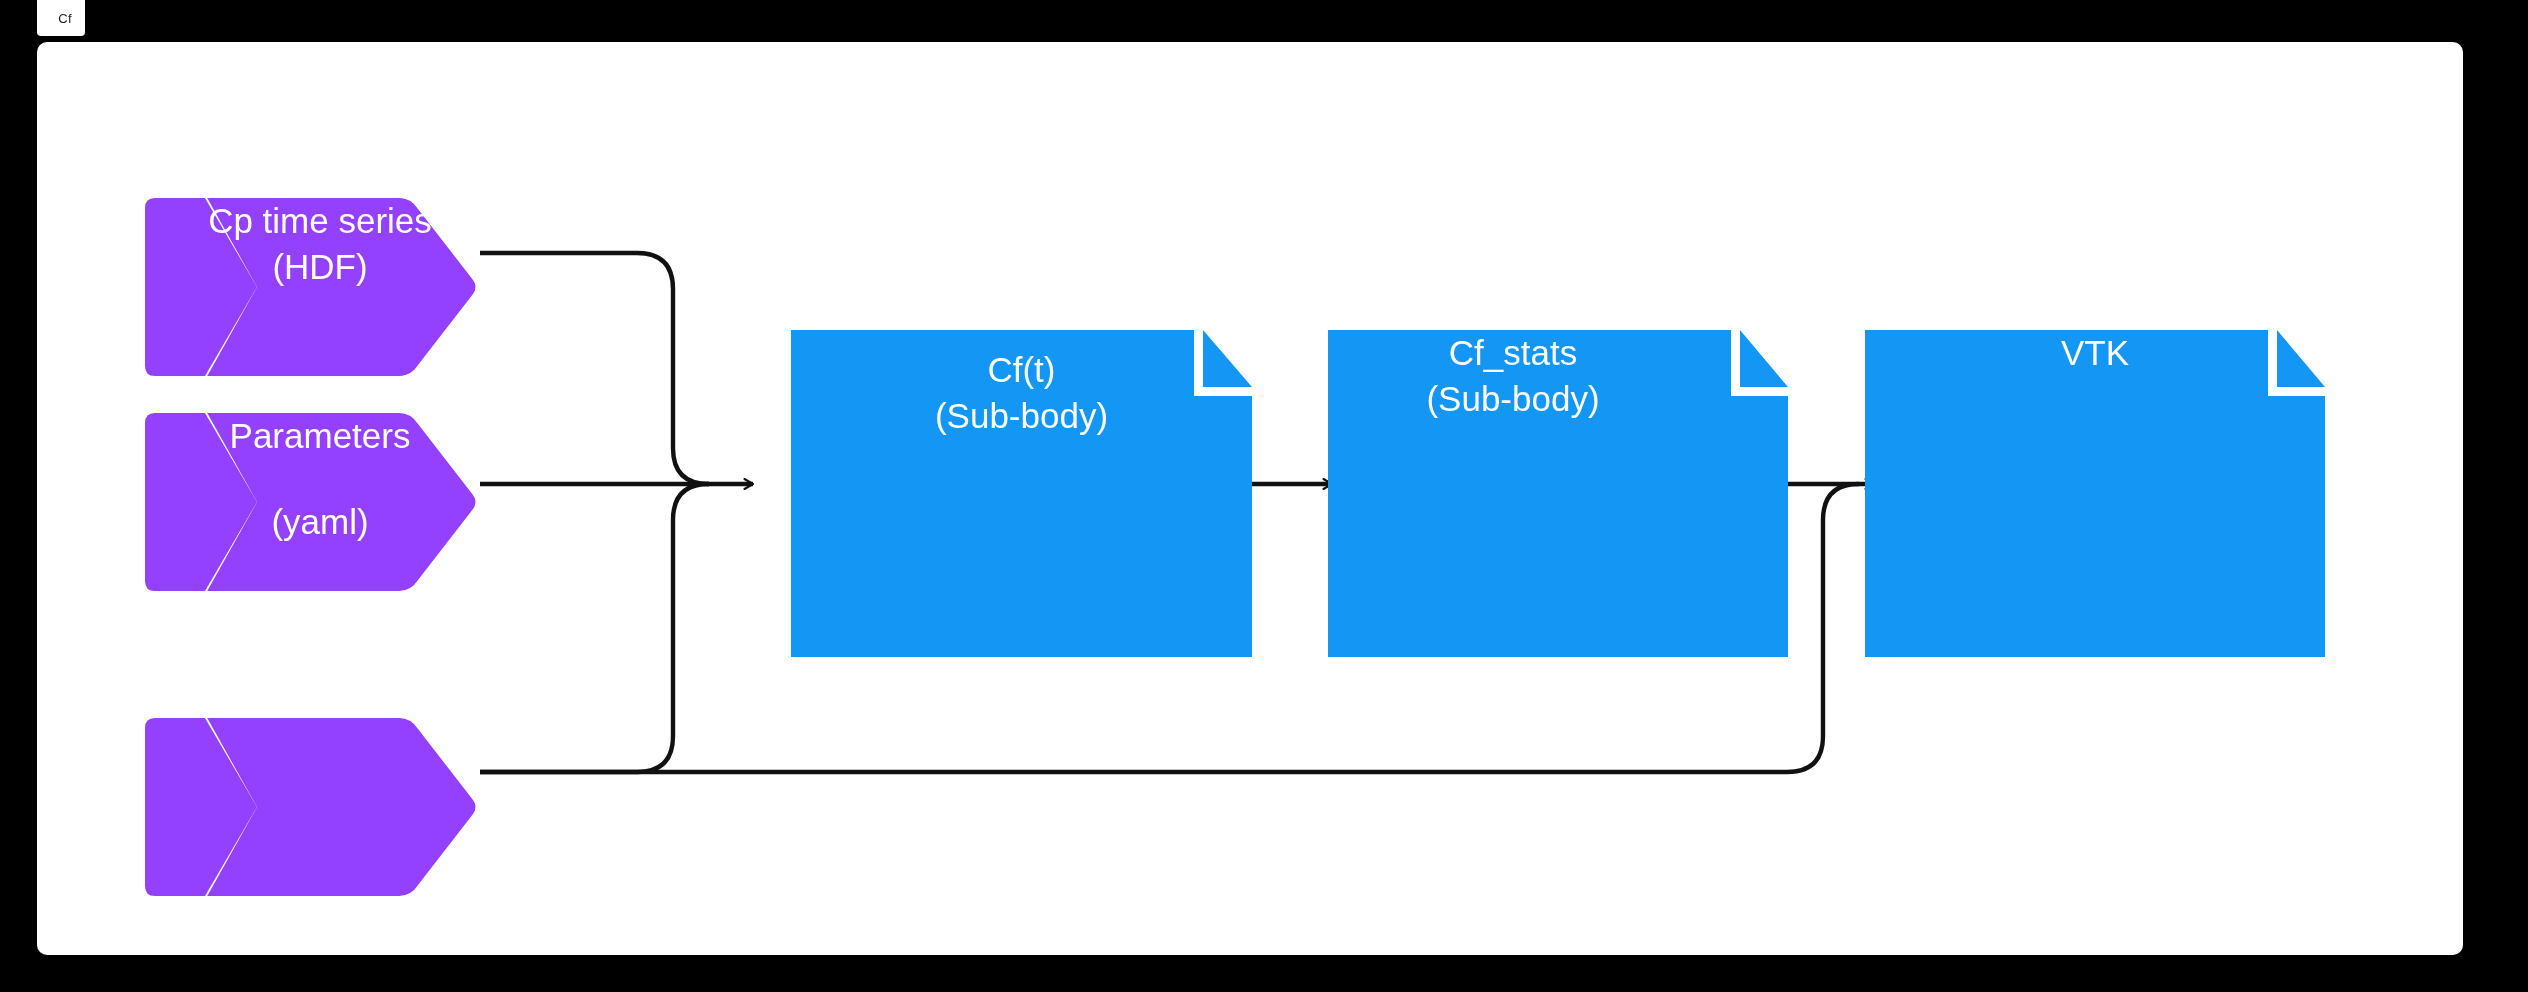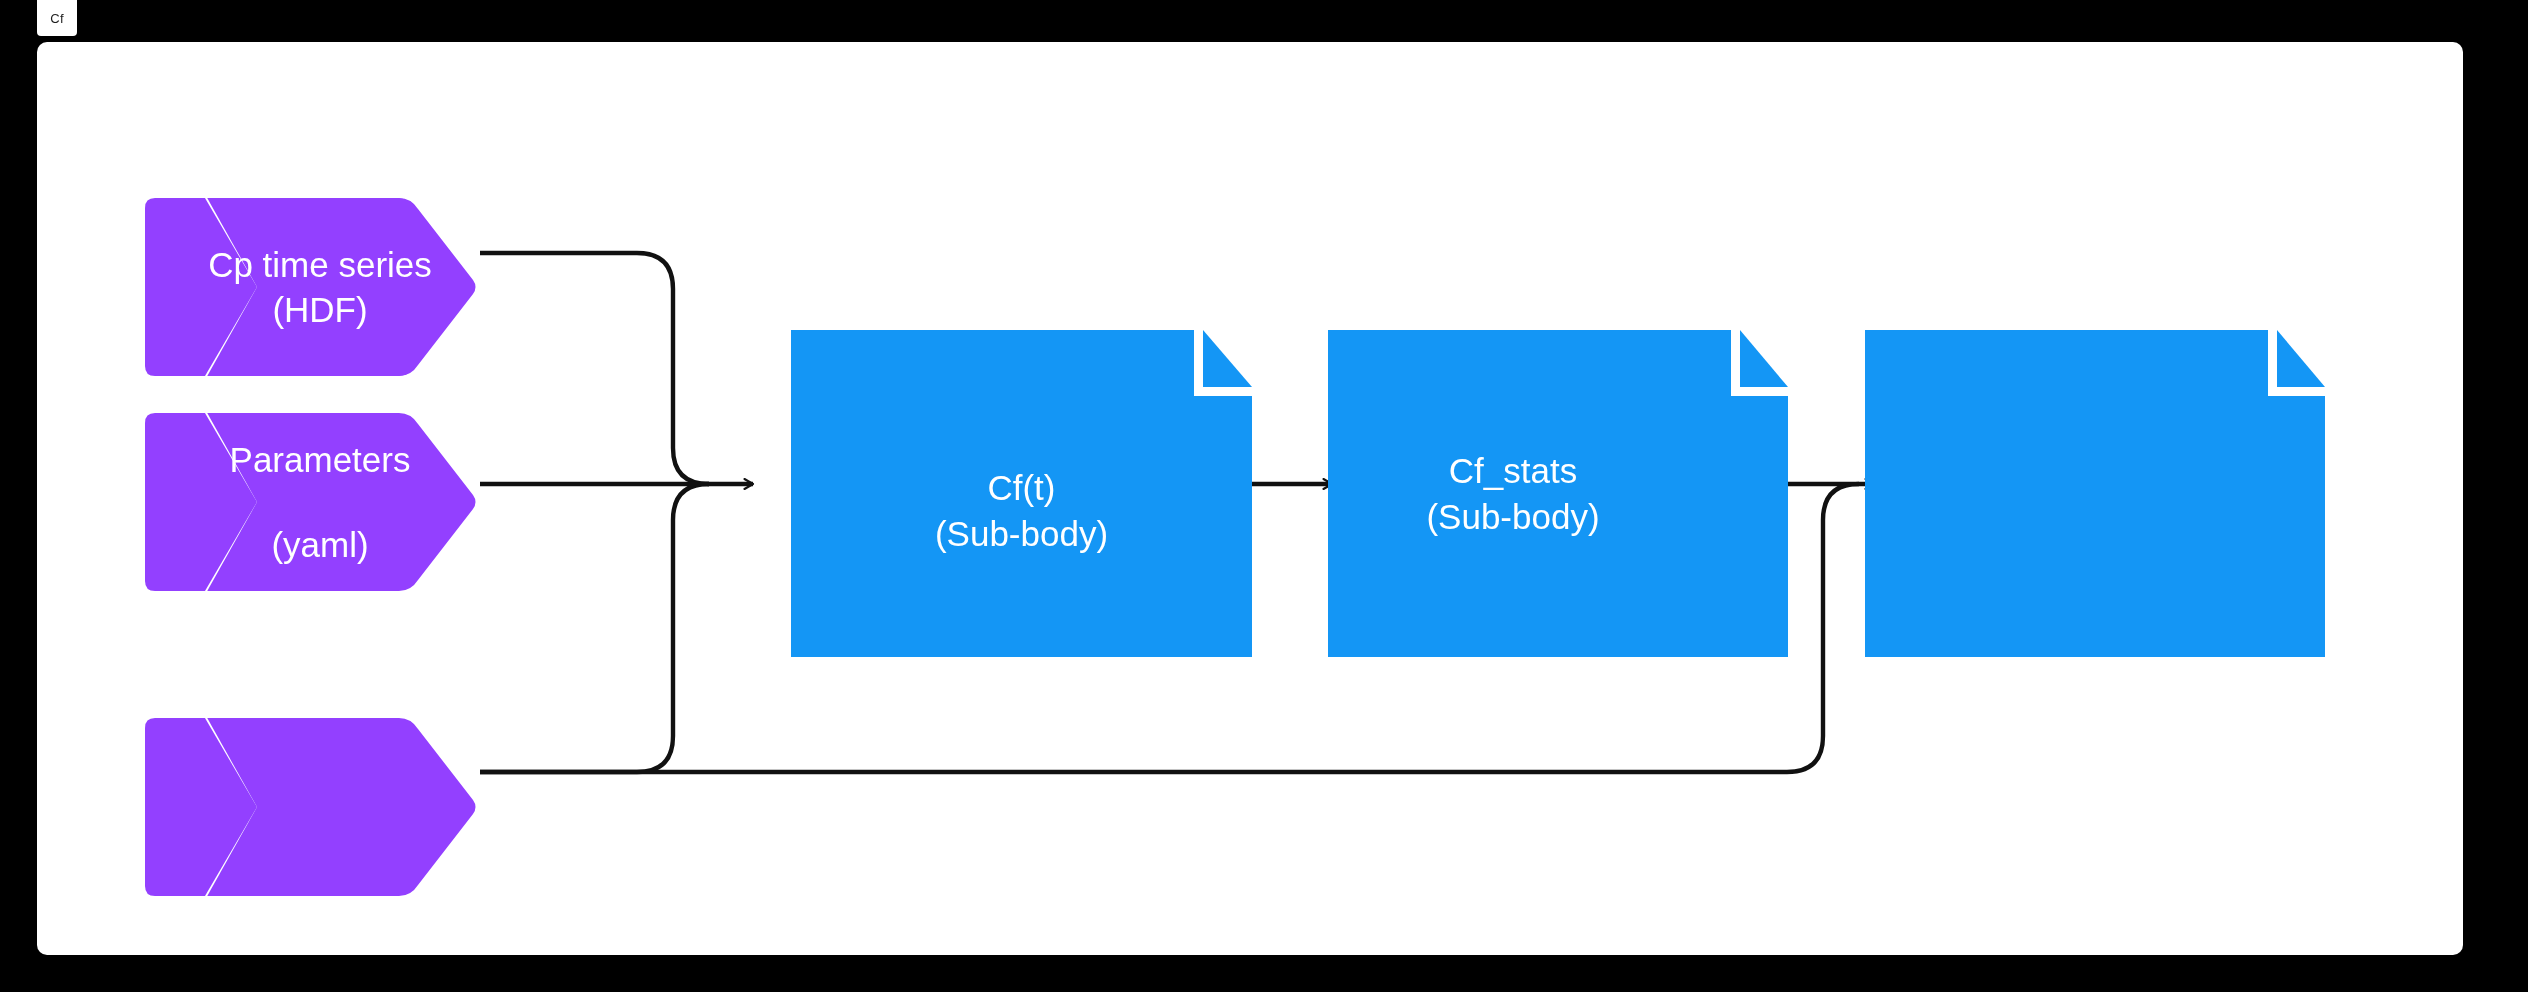--- a/index.html
+++ b/index.html
@@ -9,39 +9,39 @@
     background:#000000;
     font-family:"Liberation Sans", sans-serif;
     overflow:hidden;
     position:relative;
   }
   
   #tab{
     position:absolute;left:37px;top:0px;width:40px;height:36px;
     background:#ffffff;border-radius:0 0 4px 4px;
     display:flex;align-items:center;justify-content:center;
-    font-size:13px;color:#1d1d1d;letter-spacing:.2px;
+    font-size:13px;color:#1d1d1d;letter-spacing:.2px;padding-left:8px;
   }
   
   #panel{
     position:absolute;left:37px;top:42px;
     width:2426px;height:913px;
     background:#ffffff;border-radius:10px;
     overflow:hidden;
   }
   #svg{position:absolute;left:0;top:0;width:2426px;height:913px;}
   
   .nodelabel{
     position:absolute;
     color:#ffffff;
     text-align:center;
     line-height:1.30;
     white-space:pre-line;
     pointer-events:none;
-    display:flex;align-items:center;justify-content:center;
+    display:flex;align-items:center;justify-content:flex-start;
     flex-direction:column;
   }
   .nodelabel .l1,.nodelabel .l2{display:block;}
   .purple-label{font-size:35px;}
   .blue-label{font-size:35px;}
 </style>
 </head>
 <body>
 
 <div id="tab">
@@ -124,14 +124,18 @@
   <div class="nodelabel blue-label" style="left:754px;top:305px;width:461px;height:327px;">
     <span class="l1">Cf(t)</span>
     <span class="l2">(Sub-body)</span>
   </div>
 
   <div class="nodelabel blue-label" style="left:1246px;top:288px;width:460px;height:327px;">
     <span class="l1">Cf_stats</span>
     <span class="l2">(Sub-body)</span>
   </div>
 
+  <div class="nodelabel blue-label" style="left:1828px;top:288px;width:460px;height:327px;">
+    <span class="l1">VTK</span>
+    
+  </div>
 
 </div>
 
 </body></html>

